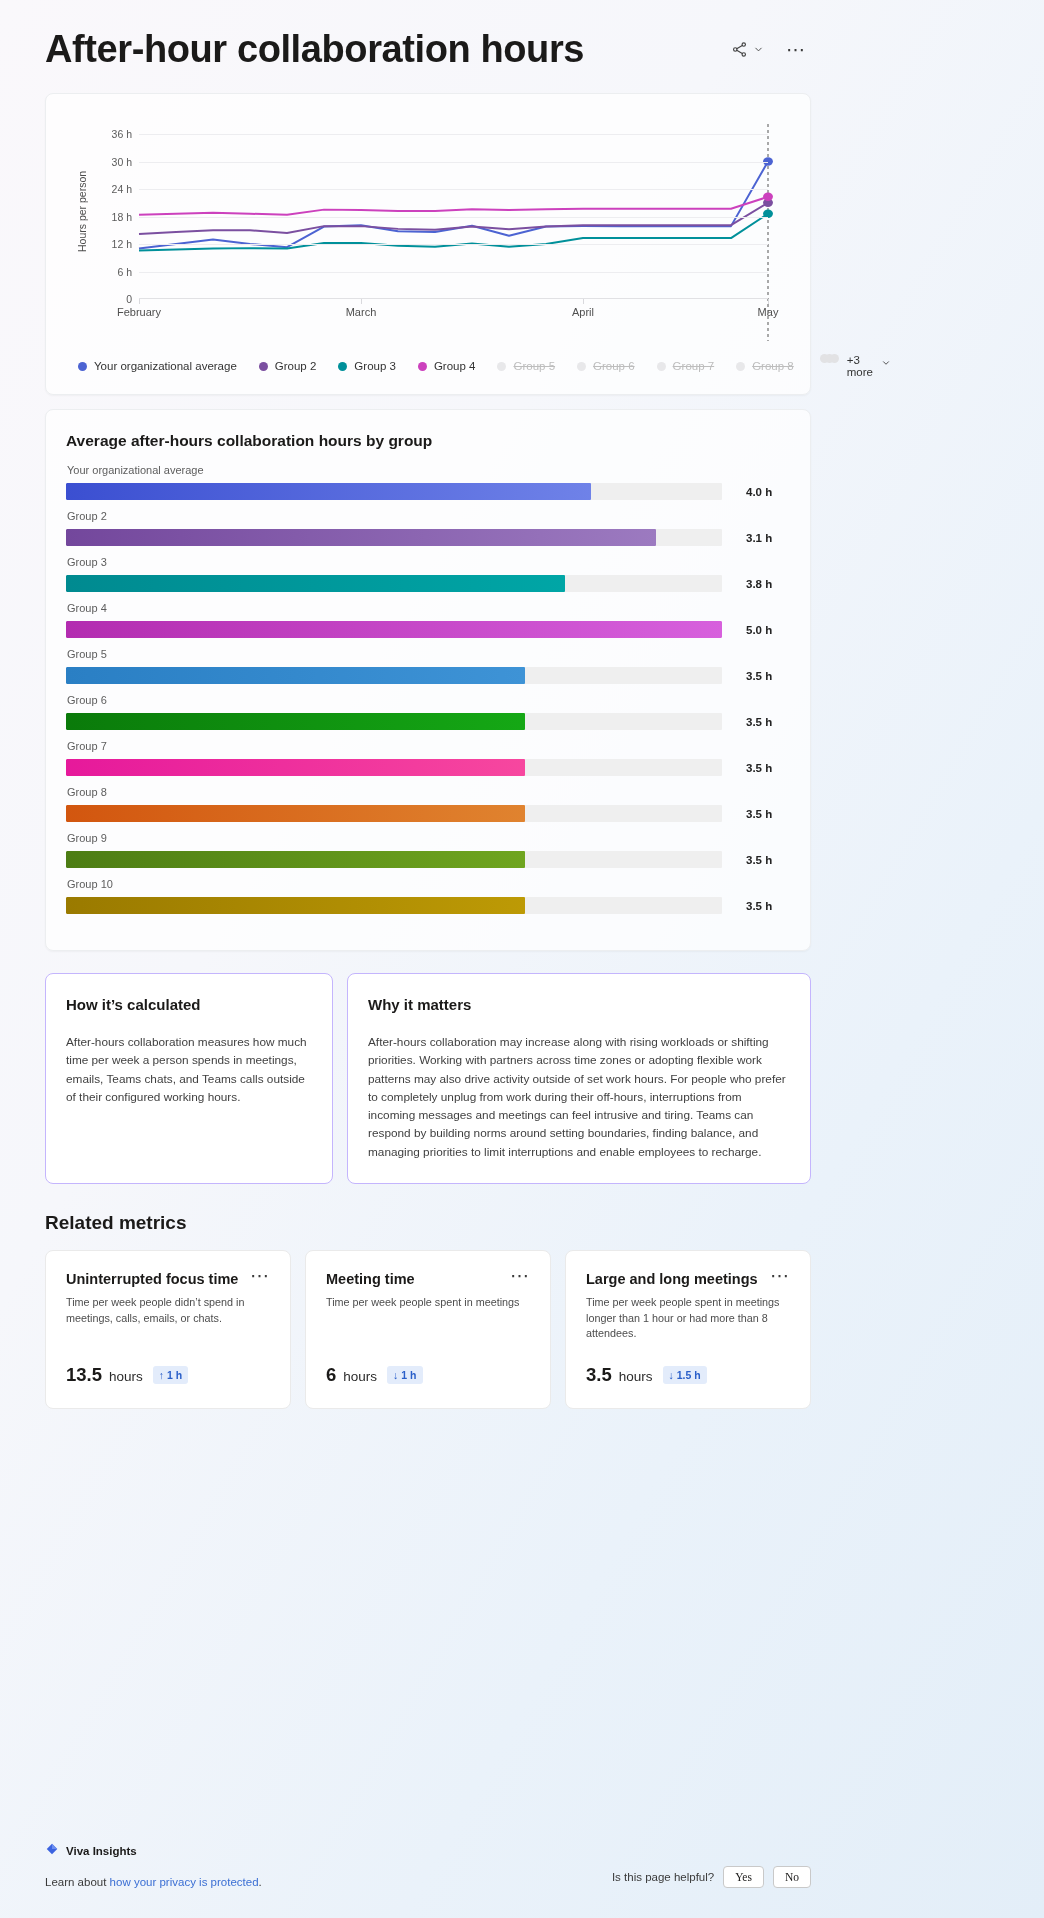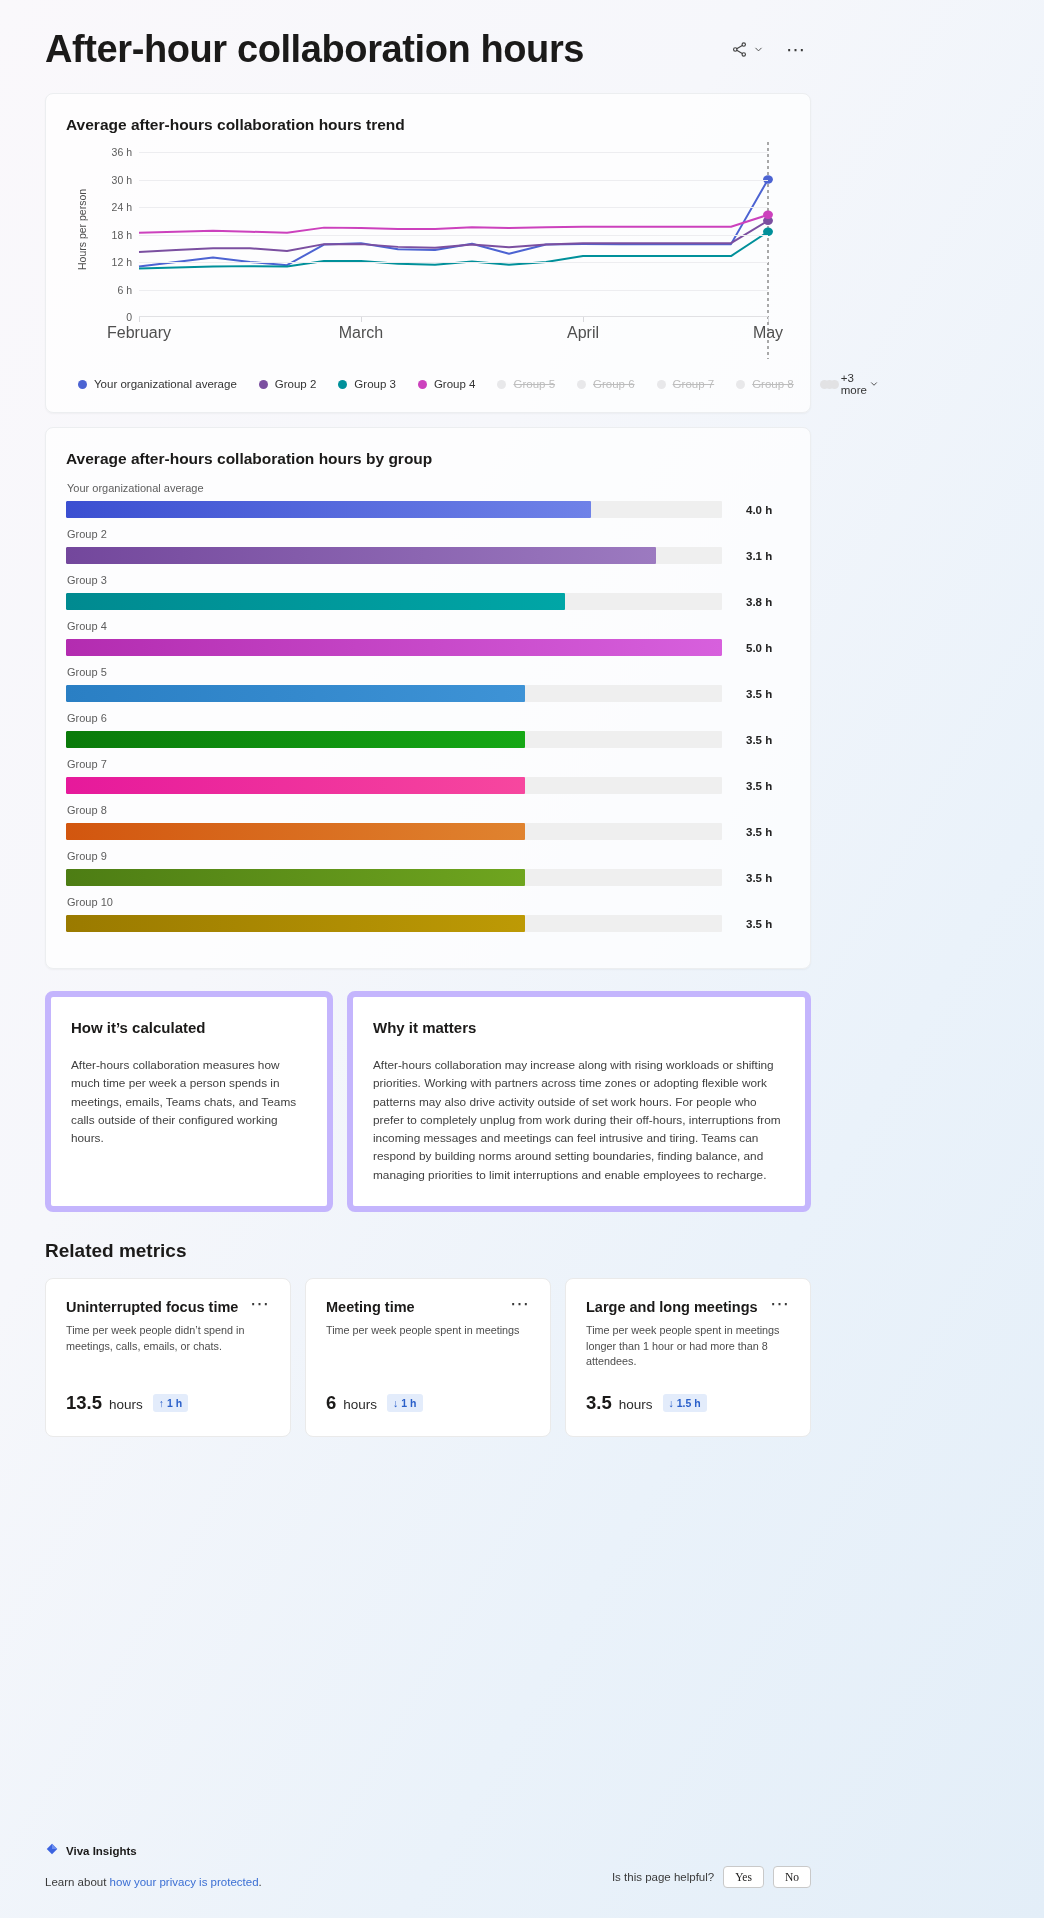--- a/index.html
+++ b/index.html
@@ -51,52 +51,52 @@
     transform: translateY(-50%); white-space: nowrap;
   }
   .plot {
     position: absolute; left: 73px; right: 22px; top: 0; height: 165px;
   }
   .gridline { position: absolute; left: 0; right: 0; height: 1px; background: #ededf0; }
   .axis-line { position: absolute; left: 0; right: 0; bottom: 0; height: 1px; background: #e1e1e4; }
   .plot svg { position: absolute; inset: 0; width: 100%; height: 100%; overflow: visible; }
   .x-labels { position: absolute; left: 73px; right: 22px; top: 172px; height: 18px; }
   .x-label {
-    position: absolute; font-size: 16px; color: #4f4f4f;
+    position: absolute; font-size: 11px; color: #4f4f4f;
     transform: translateX(-50%); white-space: nowrap;
   }
   .x-tick { position: absolute; top: 165px; width: 1px; height: 5px; background: #d9d9dd; }
 
   
   .legend { display: flex; align-items: center; gap: 22px; margin-top: 12px; padding-left: 12px; flex-wrap: nowrap; }
   .legend-item { display: flex; align-items: center; gap: 7px; cursor: pointer; white-space: nowrap; }
   .legend-dot { width: 9px; height: 9px; border-radius: 50%; flex: none; }
   .legend-label { font-size: 11.5px; color: #333; }
   .legend-item.off .legend-label { color: #bdbdbd; text-decoration: line-through; }
-  .legend-more { display: flex; align-items: center; gap: 2px; cursor: pointer; margin-left: 4px; }
+  .legend-more { display: flex; align-items: flex-start; gap: 8px; cursor: pointer; margin-left: 4px; }
   .more-dots { display: flex; }
   .more-dots span { width: 9px; height: 9px; border-radius: 50%; background: #e2e2e4; margin-left: -4px; }
   .more-dots span:first-child { margin-left: 0; }
   .legend-more-label { font-size: 11.5px; color: #333; }
 
   
   .group-card { margin-top: 14px; padding: 22px 20px 26px 20px; }
   .bars { margin-top: 14px; }
   .bar-row { margin-bottom: 10px; }
   .bar-name { font-size: 11px; color: #5d5d5d; margin-bottom: 7px; padding-left: 1px; }
   .bar-line { display: flex; align-items: center; gap: 24px; }
   .bar-track {
     position: relative; flex: 1; height: 17px; background: #efefef; border-radius: 1px; overflow: hidden;
   }
   .bar-fill { height: 100%; border-radius: 1px; }
   .bar-value { width: 44px; font-size: 11.5px; font-weight: 600; color: #222; }
 
   
   .info-row { display: flex; gap: 14px; margin-top: 22px; }
-  .info-card { background: #fff; border: 6px solid #c4b5fd; border-radius: 8px; padding: 22px 20px; }
+  .info-card { background: #fff; border: 1px solid #c4b5fd; border-radius: 8px; padding: 22px 20px; }
   .info-card.calc { width: 288px; }
   .info-card.why { flex: 1; }
   .info-title { font-size: 15px; font-weight: 600; color: #1b1a19; }
   .info-body { margin-top: 20px; font-size: 11.8px; line-height: 1.55; color: #3f3f3f; }
 
   
   .related-title { font-size: 19px; font-weight: 600; color: #1b1a19; margin-top: 28px; }
   .metrics-row { display: flex; gap: 14px; margin-top: 16px; }
   .metric-card {
     flex: 1; background: #fff; border: 1px solid #eaeaea; border-radius: 8px;
@@ -153,21 +153,20 @@
           <svg width="11" height="11" viewBox="0 0 24 24" fill="none" stroke="#444" stroke-width="2" stroke-linecap="round" stroke-linejoin="round">
             <polyline points="6 9 12 15 18 9"></polyline>
           </svg>
         </span>
       </div>
       <div class="dots">⋯</div>
     </div>
   </div>
 
   <div class="card trend-card">
-    <div class="card-title">Average after-hours collaboration hours trend</div>
     <div class="chart-wrap">
       <div class="y-axis-title">Hours per person</div>
       <div class="y-ticks" id="y-ticks">
           <div class="y-tick" style="top: 165px;">0</div>
           <div class="y-tick" style="top: 137.5px;">6 h</div>
           <div class="y-tick" style="top: 110px;">12 h</div>
           <div class="y-tick" style="top: 82.5px;">18 h</div>
           <div class="y-tick" style="top: 55px;">24 h</div>
           <div class="y-tick" style="top: 27.5px;">30 h</div>
           <div class="y-tick" style="top: 0px;">36 h</div>

